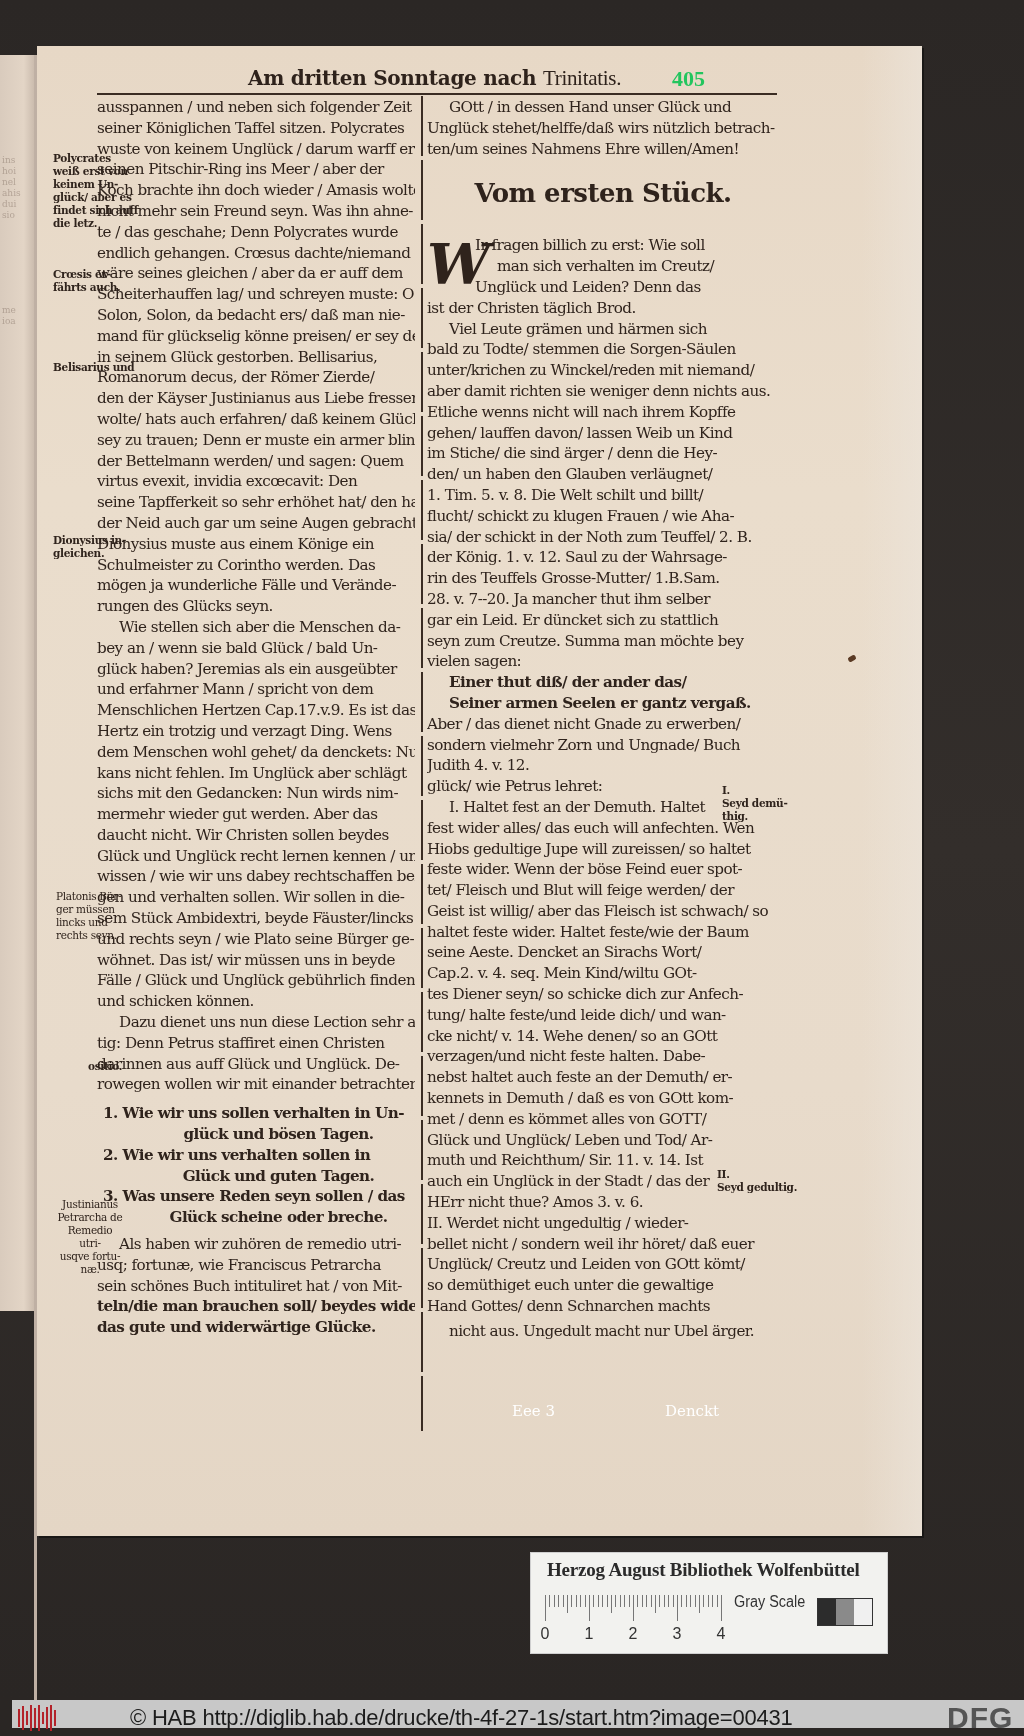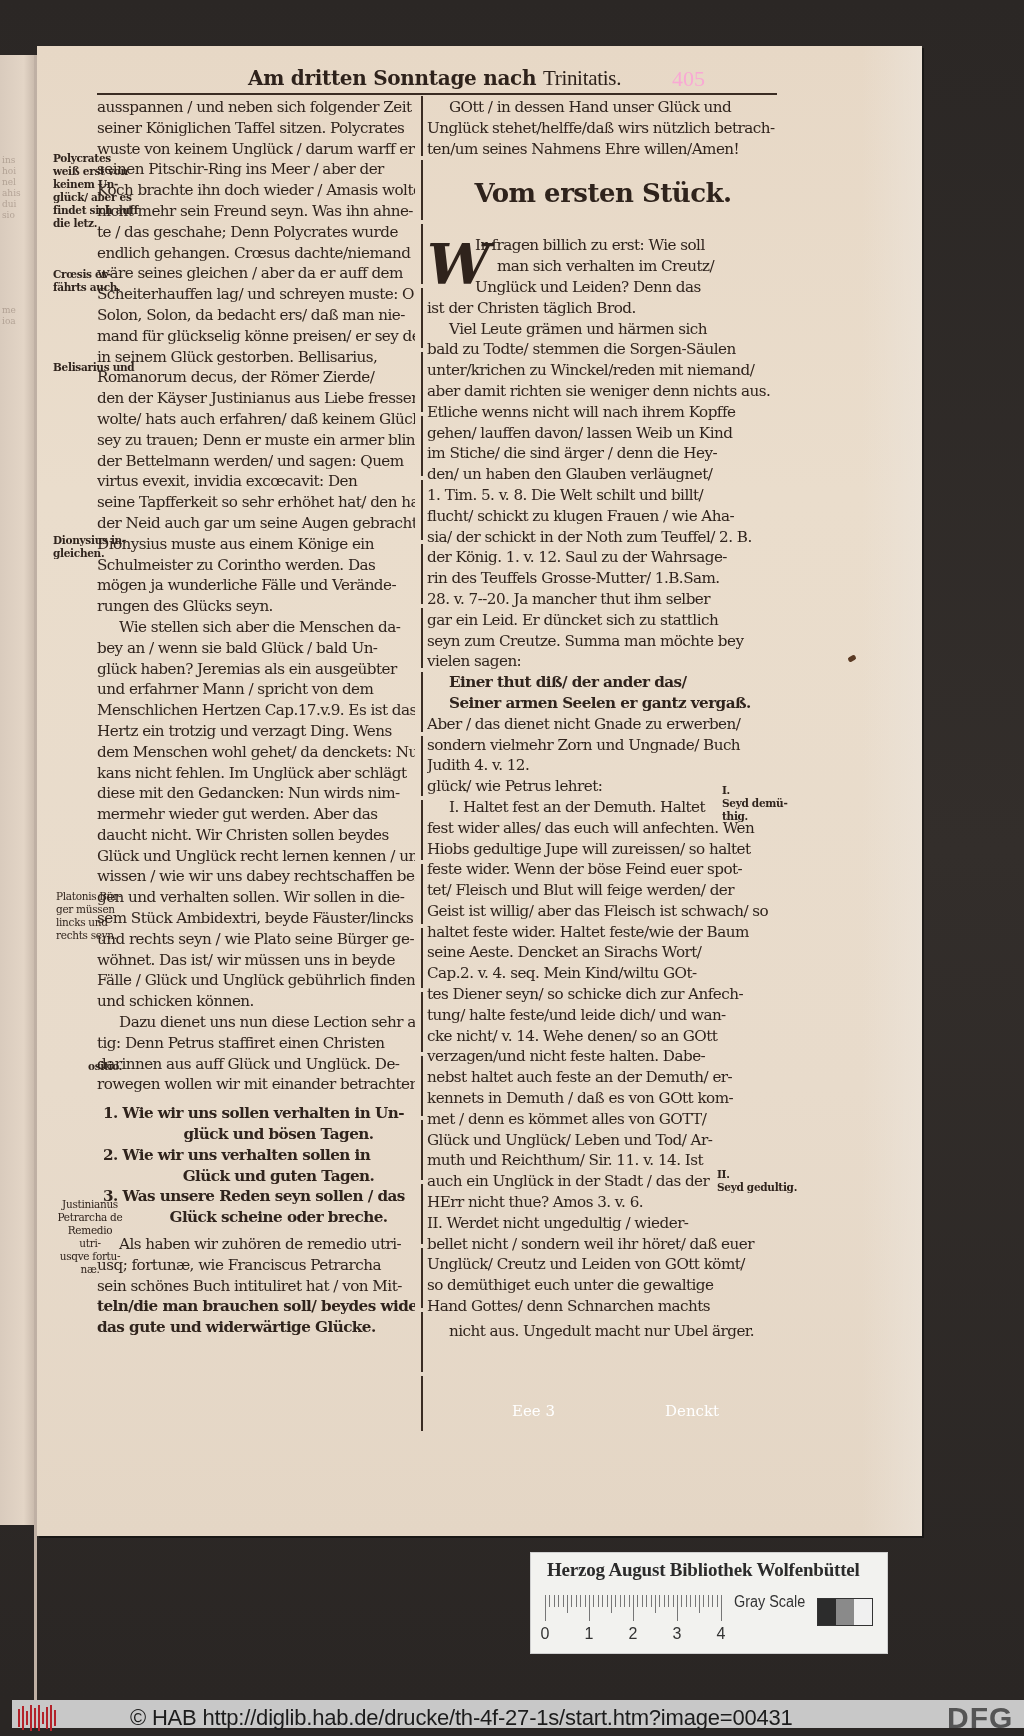--- a/index.html
+++ b/index.html
@@ -7,21 +7,21 @@
     width:1024px; height:1736px; position:relative; overflow:hidden;
     background:#2a2624;
     font-family: "DejaVu Serif", serif;
   }
   .scan-bg {
     position:absolute; left:0; top:0; width:1024px; height:1700px;
     background: linear-gradient(180deg,#2b2725 0%, #332e2b 50%, #2a2624 100%);
   }
   
   .left-edge {
-    position:absolute; left:0; top:55px; width:34px; height:1470px;
+    position:absolute; left:0; top:55px; width:34px; height:1256px;
     background: linear-gradient(90deg,#d9cbbd 0%, #e3d5c6 70%, #cbbcae 100%);
   }
   .left-edge .ghost {
     position:absolute; left:2px; width:28px; font-size:9px; line-height:11px;
     color:rgba(100,80,70,0.35); overflow:hidden;
   }
   .gutter-line {
     position:absolute; left:34px; top:55px; width:3px; height:1645px;
     background:#bfb0a4;
   }
@@ -37,21 +37,21 @@
     pointer-events:none;
   }
   .running-head {
     position:absolute; left:248px; top:66px; width:480px;
     font-family:"DejaVu Serif", serif; font-weight:bold; font-size:20px;
     color:#2e221b; letter-spacing:-0.3px; white-space:nowrap;
   }
   .running-head .latin { font-weight:normal; font-family:"Liberation Serif", serif; font-size:21px; }
   .page-num {
     position:absolute; left:672px; top:66px;
-    font-family:"Liberation Serif", serif; font-size:22px; color:#f9a8d4;
+    font-family:"Liberation Serif", serif; font-size:22px; color:#22c55e;font-weight:bold;
   }
   .head-rule {
     position:absolute; left:97px; top:93px; width:680px; height:2px; background:#3a2c23;
   }
   .col-rule {
     position:absolute; left:421px; top:96px; width:2px; height:1335px;
     background:repeating-linear-gradient(180deg,#3a2c23 0 60px, transparent 60px 64px);
   }
   .col {
     position:absolute; color:#2f231c;
@@ -178,21 +178,21 @@
     <div class="line ">mögen ja wunderliche Fälle und Verände-</div>
     <div class="line ">rungen des Glücks seyn.</div>
     <div class="line indent">Wie stellen sich aber die Menschen da-</div>
     <div class="line ">bey an / wenn sie bald Glück / bald Un-</div>
     <div class="line ">glück haben? Jeremias als ein ausgeübter</div>
     <div class="line ">und erfahrner Mann / spricht von dem</div>
     <div class="line ">Menschlichen Hertzen Cap.17.v.9. Es ist das</div>
     <div class="line ">Hertz ein trotzig und verzagt Ding. Wens</div>
     <div class="line ">dem Menschen wohl gehet/ da denckets: Nun</div>
     <div class="line ">kans nicht fehlen. Im Unglück aber schlägt</div>
-    <div class="line ">diese mit den Gedancken: Nun wirds nim-</div>
+    <div class="line ">sichs mit den Gedancken: Nun wirds nim-</div>
     <div class="line ">mermehr wieder gut werden. Aber das</div>
     <div class="line ">daucht nicht. Wir Christen sollen beydes</div>
     <div class="line ">Glück und Unglück recht lernen kennen / und</div>
     <div class="line ">wissen / wie wir uns dabey rechtschaffen bezei-</div>
     <div class="line ">gen und verhalten sollen. Wir sollen in die-</div>
     <div class="line ">sem Stück Ambidextri, beyde Fäuster/lincks</div>
     <div class="line ">und rechts seyn / wie Plato seine Bürger ge-</div>
     <div class="line ">wöhnet. Das ist/ wir müssen uns in beyde</div>
     <div class="line ">Fälle / Glück und Unglück gebührlich finden</div>
     <div class="line ">und schicken können.</div>

